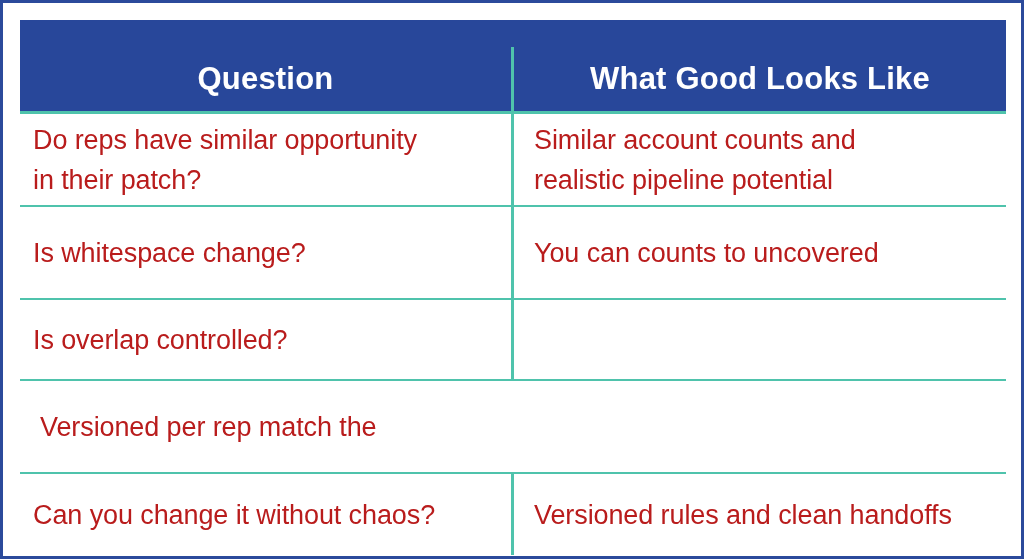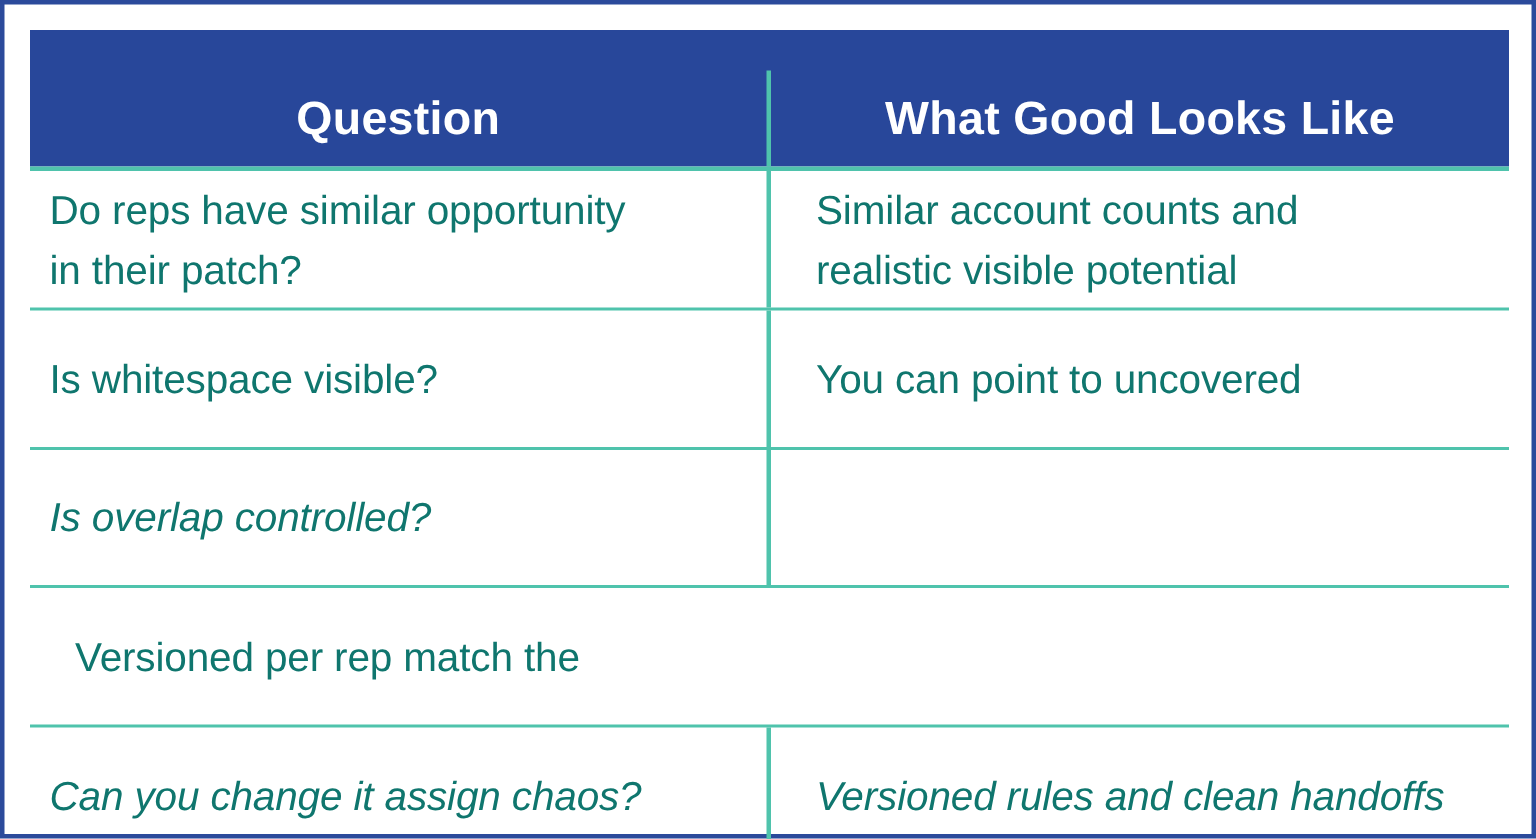--- a/index.html
+++ b/index.html
@@ -74,41 +74,41 @@
   }
   .row {
     display: flex;
     box-sizing: border-box;
     border-bottom: 2px solid #4fc3ac;
   }
   .row:last-child {
     border-bottom: none;
   }
   .row-h2 { height: 93px; }  
-  .row-h1 { height: 92px; font-style: italic; }  
+  .row-h1 { height: 81px; }  
 
   .td {
     box-sizing: border-box;
     display: flex;
     flex-direction: column;
     justify-content: center;
     font-size: 27px;
     line-height: 40px;
-    color: #0f766e;
+    color: #b91c1c;
     letter-spacing: -0.1px;
   }
   .td-question {
     width: 494px;
     padding-left: 13px;
     padding-right: 10px;
     border-right: 3px solid #4fc3ac;
   }
   .td-good {
     width: 492px;
-    padding-left: 30px;
+    padding-left: 20px;
     padding-right: 8px;
   }
   .line { display: block; white-space: nowrap; }
 </style>
 </head>
 <body>
 
 <div class="frame">
   <div class="table">
 
@@ -125,48 +125,48 @@
 
     <div class="tbody">
 
       <div class="row row-h2">
         <div class="td td-question">
           <span class="line">Do reps have similar opportunity</span>
           <span class="line">in their patch?</span>
         </div>
         <div class="td td-good">
           <span class="line">Similar account counts and</span>
-          <span class="line">realistic visible potential</span>
+          <span class="line">realistic pipeline potential</span>
         </div>
       </div>
 
       <div class="row row-h2">
         <div class="td td-question">
-          <span class="line">Is whitespace visible?</span>
+          <span class="line">Is whitespace change?</span>
         </div>
         <div class="td td-good">
-          <span class="line">You can point to uncovered</span>
+          <span class="line">You can counts to uncovered</span>
         </div>
       </div>
 
       <div class="row row-h1">
         <div class="td td-question">
           <span class="line">Is overlap controlled?</span>
         </div>
       </div>
 
       <div class="row row-h2">
         <div class="td td-good">
           <span class="line">Versioned per rep match the</span>
         </div>
       </div>
 
       <div class="row row-h1">
         <div class="td td-question">
-          <span class="line">Can you change it assign chaos?</span>
+          <span class="line">Can you change it without chaos?</span>
         </div>
         <div class="td td-good">
           <span class="line">Versioned rules and clean handoffs</span>
         </div>
       </div>
 
     </div>
   </div>
 </div>
 

